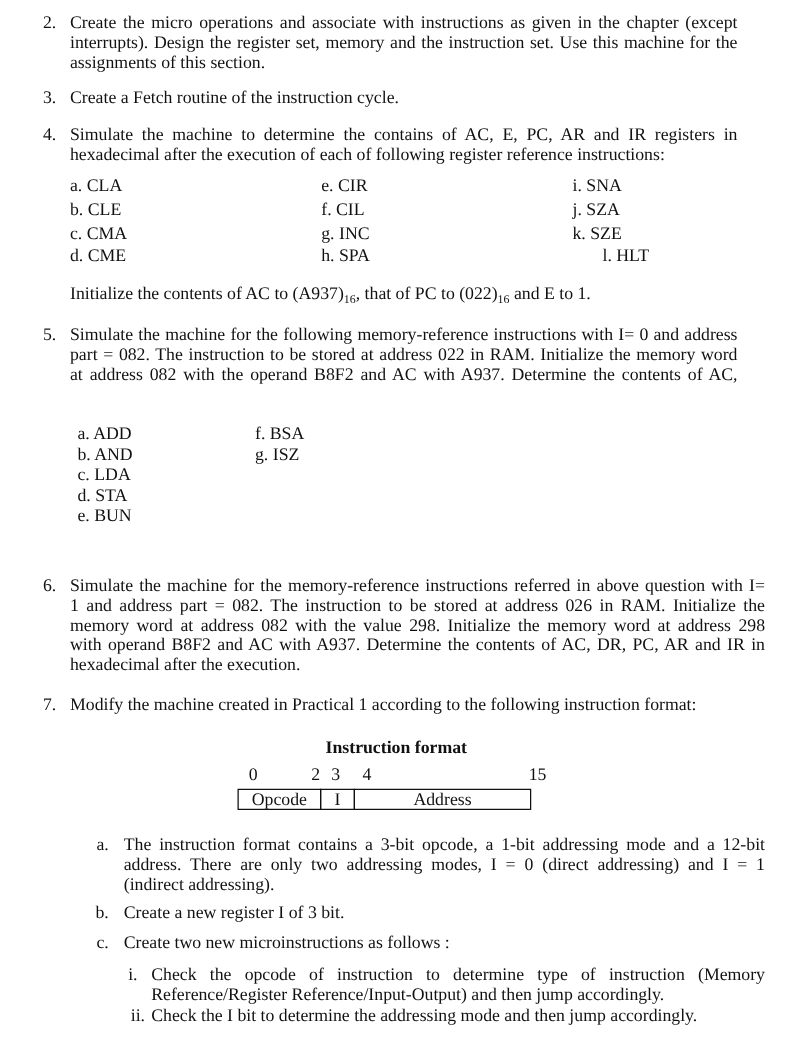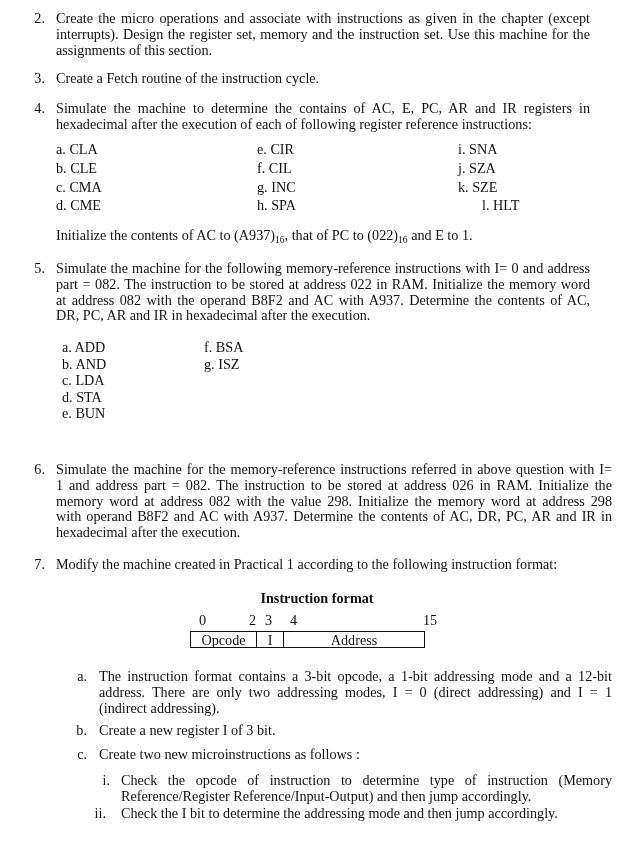--- a/index.html
+++ b/index.html
@@ -64,21 +64,20 @@
 
   <div class="abs line" style="left:56px; top:228px;"><span>Initialize the contents of AC to (A937)</span><sub>16</sub><span>, that of PC to (022)</span><sub>16</sub><span> and E to 1.</span></div>
 </div>
 
 <div>
   <span class="num" style="left:25px; top:261px;">5.</span>
   <div class="para" style="left:56px; top:261px; width:534px;">
     <span class="jl">Simulate the machine for the following memory-reference instructions with I= 0 and address</span>
     <span class="jl">part = 082. The instruction to be stored at address 022 in RAM. Initialize the memory word</span>
     <span class="jl">at address 082 with the operand B8F2 and AC with A937. Determine the contents of AC,</span>
-    <span class="line" style="display:block;">DR, PC, AR and IR in hexadecimal after the execution.</span>
   </div>
 
   <div>
     <span class="item" style="left:62px; top:340px;">a. ADD</span>
     <span class="item" style="left:62px; top:357px;">b. AND</span>
     <span class="item" style="left:62px; top:373px;">c. LDA</span>
     <span class="item" style="left:62px; top:390px;">d. STA</span>
     <span class="item" style="left:62px; top:406px;">e. BUN</span>
 
     <span class="item" style="left:204px; top:340px;">f. BSA</span>
@@ -136,16 +135,16 @@
 
   <div>
     <span class="num" style="left:90px; top:773px;">i.</span>
     <div class="para" style="left:121px; top:773px; width:491px;">
       <span class="jl">Check the opcode of instruction to determine type of instruction (Memory</span>
       <span class="line" style="display:block;">Reference/Register Reference/Input-Output) and then jump accordingly.</span>
     </div>
   </div>
 
   <div>
-    <span class="num" style="left:86px; top:806px;">ii.</span>
+    <span class="num" style="left:96px; top:806px;">ii.</span>
     <span class="abs line" style="left:121px; top:806px;">Check the I bit to determine the addressing mode and then jump accordingly.</span>
   </div>
 </div>
 
 </body></html>

